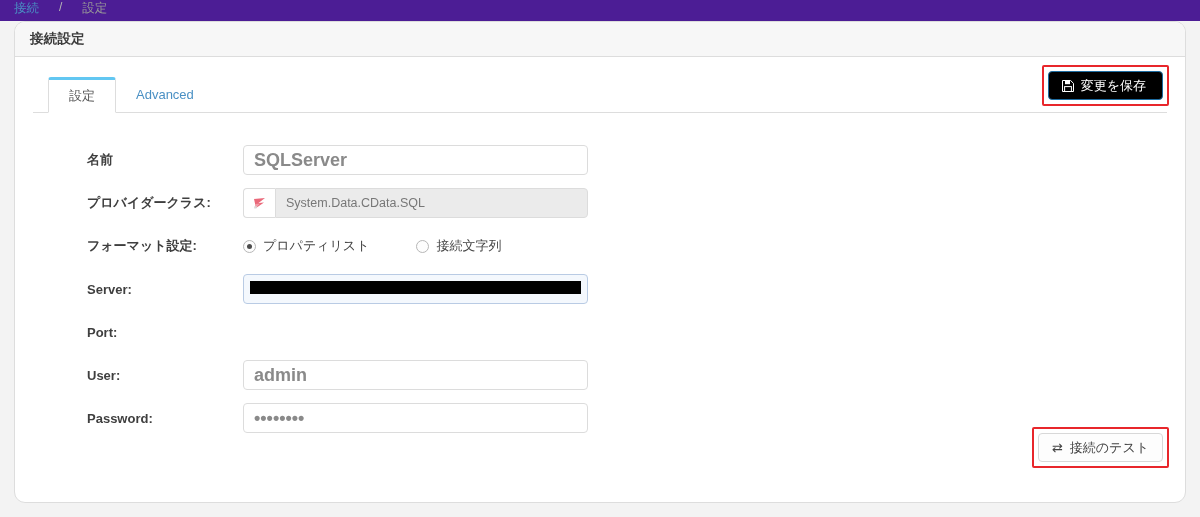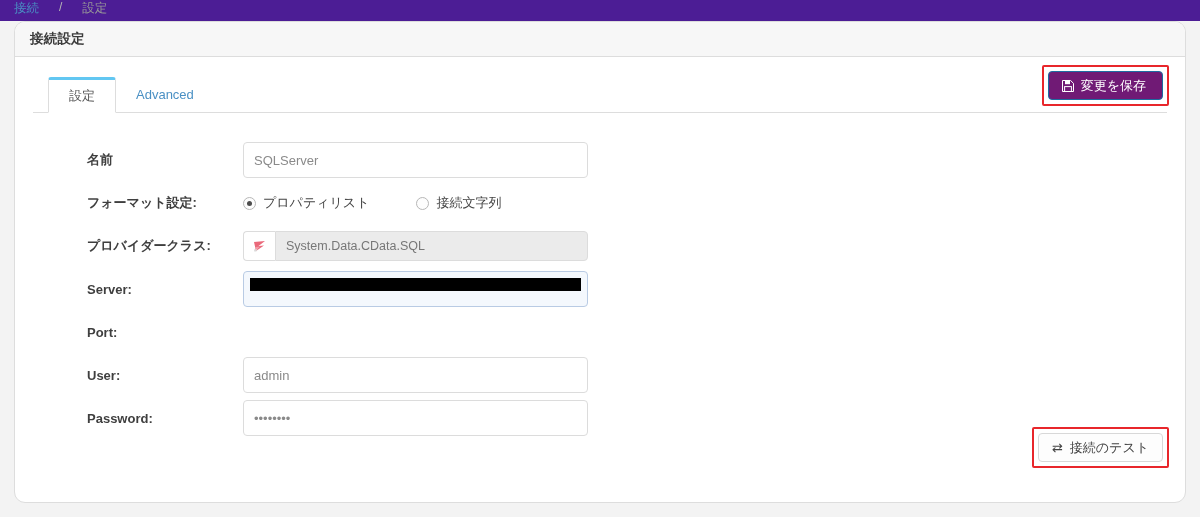--- a/index.html
+++ b/index.html
@@ -106,21 +106,21 @@
   
   .save-wrap {
     position: absolute;
     top: 8px;
     right: 16px;
     border: 2px solid #e8262b;
     padding: 4px;
     border-radius: 2px;
   }
   .btn-save {
-    background: #701a75;
+    background: #000000;
     border: 1px solid #1d6ca1;
     color: #ffffff;
     border-radius: 4px;
     font-size: 13px;
     font-family: inherit;
     padding: 7px 16px 7px 13px;
     display: flex;
     align-items: center;
     gap: 7px;
     cursor: pointer;
@@ -152,31 +152,32 @@
     padding-right: 14px;
     box-sizing: border-box;
     font-size: 13px;
     font-weight: bold;
     color: #3f3f3f;
     text-align: left;
     padding-left: 44px;
   }
   .field {
     width: 345px;
-    height: 36px;
+    height: 30px;
     box-sizing: border-box;
     border: 1px solid #dcdcdc;
     border-radius: 4px;
     background: #ffffff;
     color: #8a8a8a;
-    font-size: 13px;
+    font-size: 18px;
     font-family: inherit;
     padding: 0 10px;
     outline: none;
     line-height: 28px;
+    font-weight: bold;
   }
   .field::placeholder { color: #9b9b9b; }
   .field.focused {
     border-color: #b9cbe4;
     background: #f4f8fd;
   }
 
   
   .input-group {
     display: flex;
@@ -326,48 +327,48 @@
     </div>
 
     <div class="form">
 
       <div class="form-row">
         <label class="form-label">名前</label>
         <input class="field" type="text" value="SQLServer" style="">
       </div>
 
       <div class="form-row">
+        <label class="form-label">プロバイダークラス:</label>
+        <div class="input-group">
+          <span class="addon">
+            <svg width="17" height="17" viewBox="0 0 17 17" aria-hidden="true">
+              <path d="M3 4 L14 3 L7.5 8 L13 7.5 L5 13 Z" fill="#e8596b" opacity="0.9"></path>
+              <path d="M4.5 9 L9 8.4 L5.2 12.8 L3.6 12.6 Z" fill="#f2a8b2" opacity="0.8"></path>
+              <path d="M3.2 11.5 L6.2 11.2 L5.4 13.6 L3.2 13.6 Z" fill="#d9d9d9"></path>
+            </svg>
+          </span>
+          <span class="field-disabled">System.Data.CData.SQL</span>
+        </div>
+      </div>
+
+      <div class="form-row">
         <label class="form-label">フォーマット設定:</label>
         <div class="radio-group">
           <label class="radio-item">
             <span class="radio-dot checked"></span>
             <span>プロパティリスト</span>
           </label>
           <label class="radio-item">
             <span class="radio-dot"></span>
             <span>接続文字列</span>
           </label>
         </div>
       </div>
 
       <div class="form-row">
-        <label class="form-label">プロバイダークラス:</label>
-        <div class="input-group">
-          <span class="addon">
-            <svg width="17" height="17" viewBox="0 0 17 17" aria-hidden="true">
-              <path d="M3 4 L14 3 L7.5 8 L13 7.5 L5 13 Z" fill="#e8596b" opacity="0.9"></path>
-              <path d="M4.5 9 L9 8.4 L5.2 12.8 L3.6 12.6 Z" fill="#f2a8b2" opacity="0.8"></path>
-              <path d="M3.2 11.5 L6.2 11.2 L5.4 13.6 L3.2 13.6 Z" fill="#d9d9d9"></path>
-            </svg>
-          </span>
-          <span class="field-disabled">System.Data.CData.SQL</span>
-        </div>
-      </div>
-
-      <div class="form-row">
         <label class="form-label">Server:</label>
         <div class="redact-field">
           <input class="field focused" type="text" value="" style="">
           <div class="redact-bar"></div>
         </div>
       </div>
 
       <div class="form-row">
         <label class="form-label">Port:</label>
       </div>

